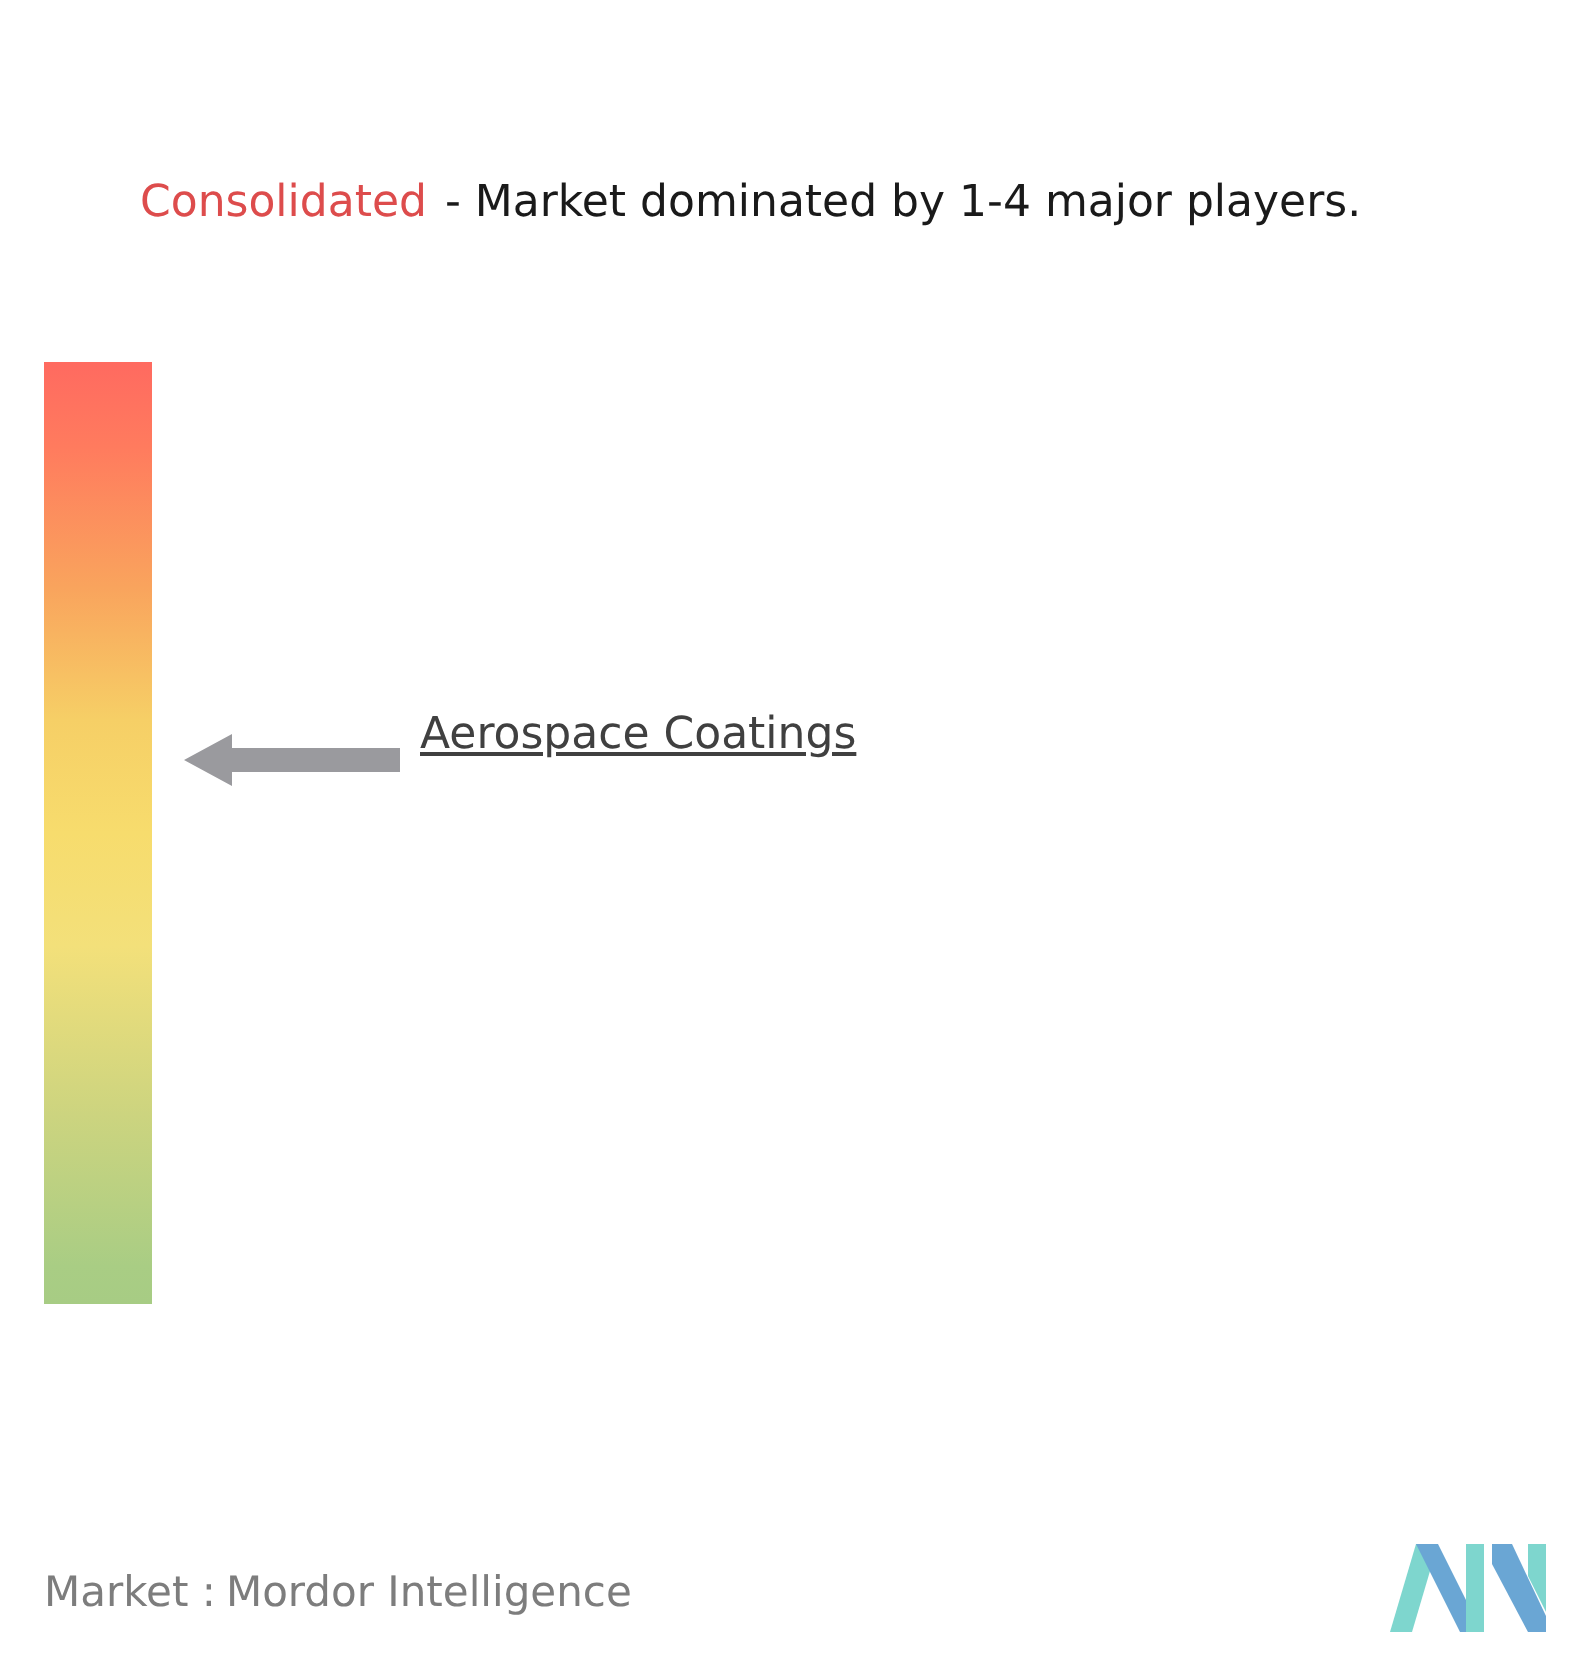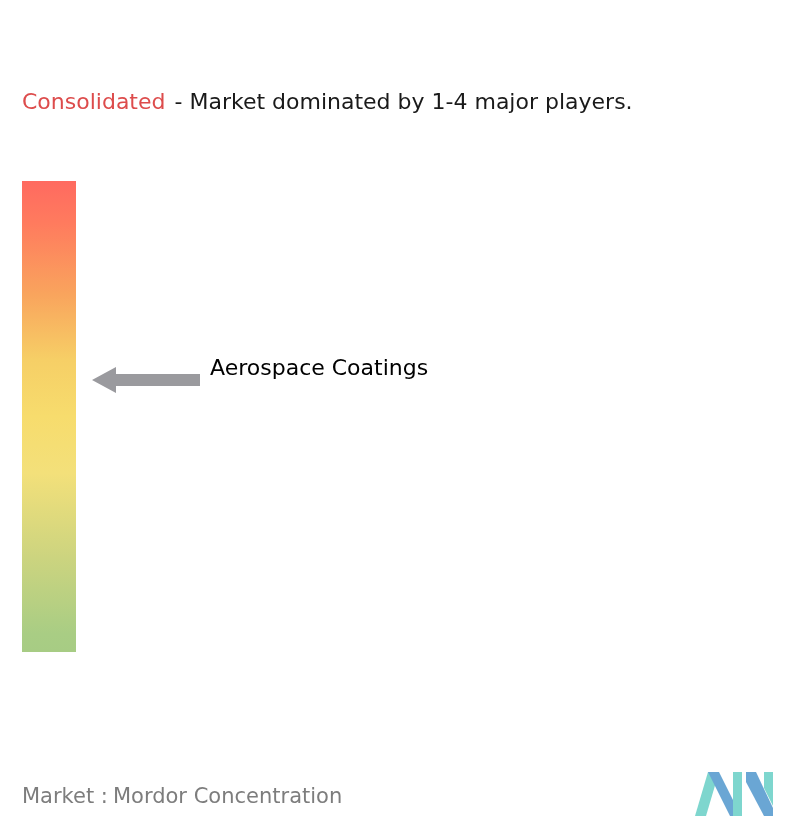--- a/index.html
+++ b/index.html
@@ -48,20 +48,21 @@
     position: absolute;
     left: 22px;
     top: 686px;
     width: 762px;
     font-size: 22px;
     line-height: 31px;
     color: #1a1a1a;
   }
   .kw-consolidated {
     color: #dd4c4c;
+    margin-left: 48px;
   }
   .kw-fragmented {
     color: #70ab4c;
   }
   .kw-gap {
     display: inline-block;
     width: 9px;
   }
 
   
@@ -98,21 +99,22 @@
   }
 
   
   .arrow-label {
     position: absolute;
     left: 210px;
     top: 350px;
     width: 400px;
     font-size: 22px;
     line-height: 35px;
-    color: #000000;
+    color: #404040;
+    text-decoration: underline;
   }
 
   
   .source {
     position: absolute;
     left: 22px;
     top: 782px;
     font-size: 21px;
     line-height: 28px;
     color: #7d7d7d;
@@ -152,21 +154,21 @@
       <polygon points="0,15 24,2 24,9 108,9 108,21 24,21 24,28" fill="#9a9a9e"></polygon>
     </svg>
   </div>
 
   <div class="arrow-label">
     <div>Aerospace Coatings</div>
   </div>
 
 
   <div class="source">
-    <span>Market :</span><span class="sep"></span><span>Mordor Concentration</span>
+    <span>Market :</span><span class="sep"></span><span>Mordor Intelligence</span>
   </div>
 
   <div class="logo">
     <svg width="80" height="50" viewBox="0 0 80 50" xmlns="http://www.w3.org/2000/svg">
 
       <polygon points="1,48 14,4 25,4 12,48" fill="#7ed6ce"></polygon>
 
       <polygon points="14,4 25,4 47,48 36,48" fill="#6aa6d4"></polygon>
 
       <polygon points="39,4 48,4 48,48 39,48" fill="#7ed6ce"></polygon>

